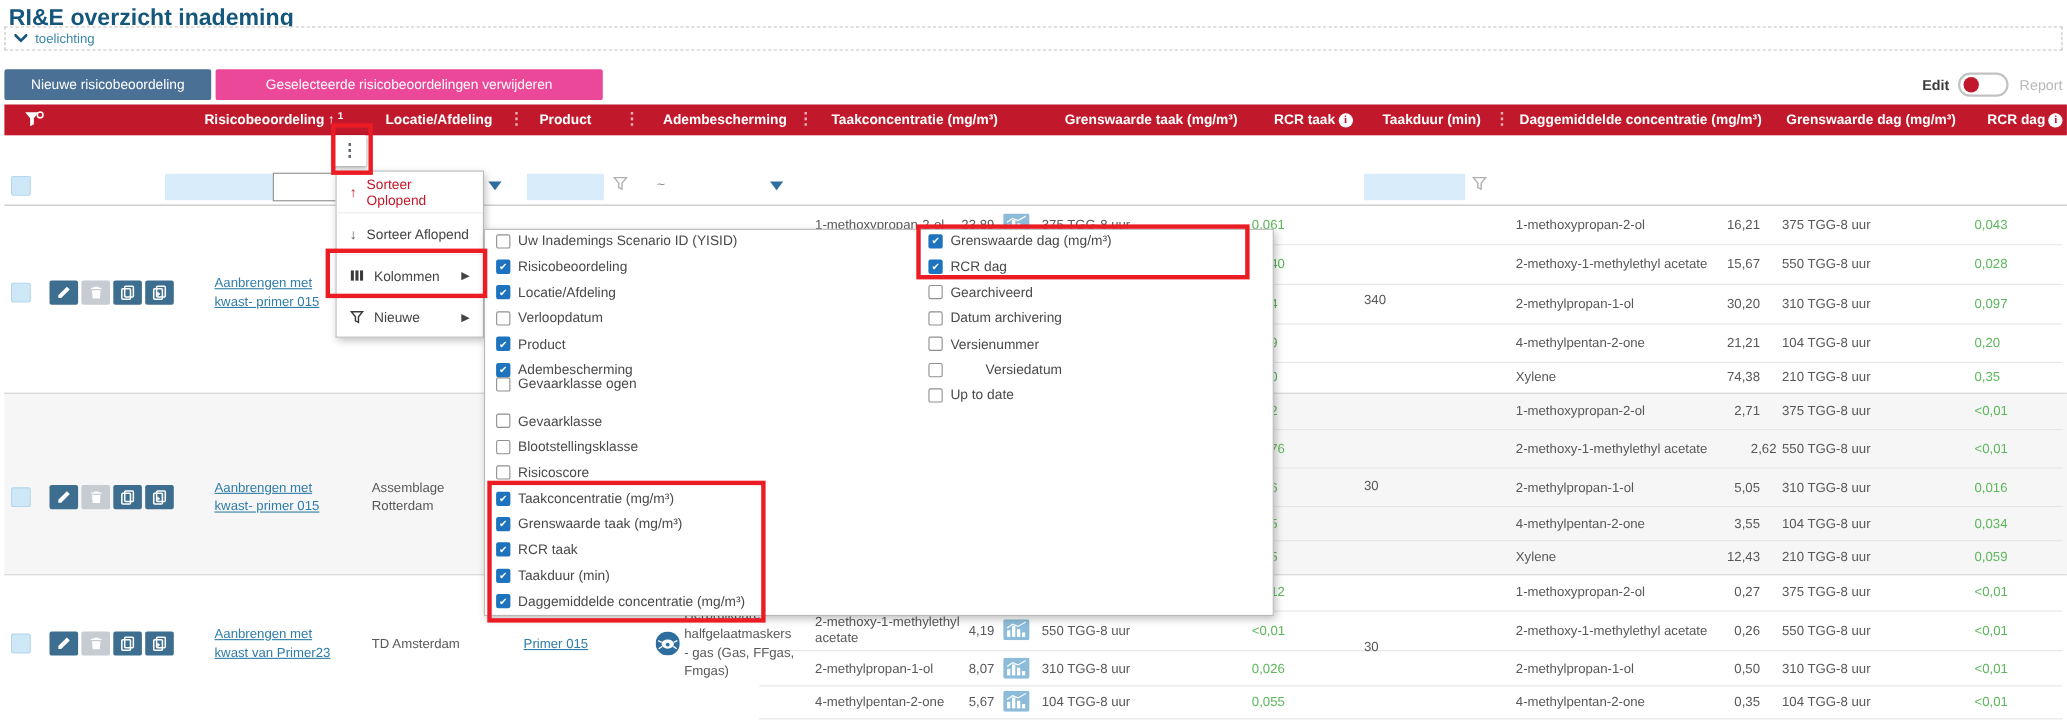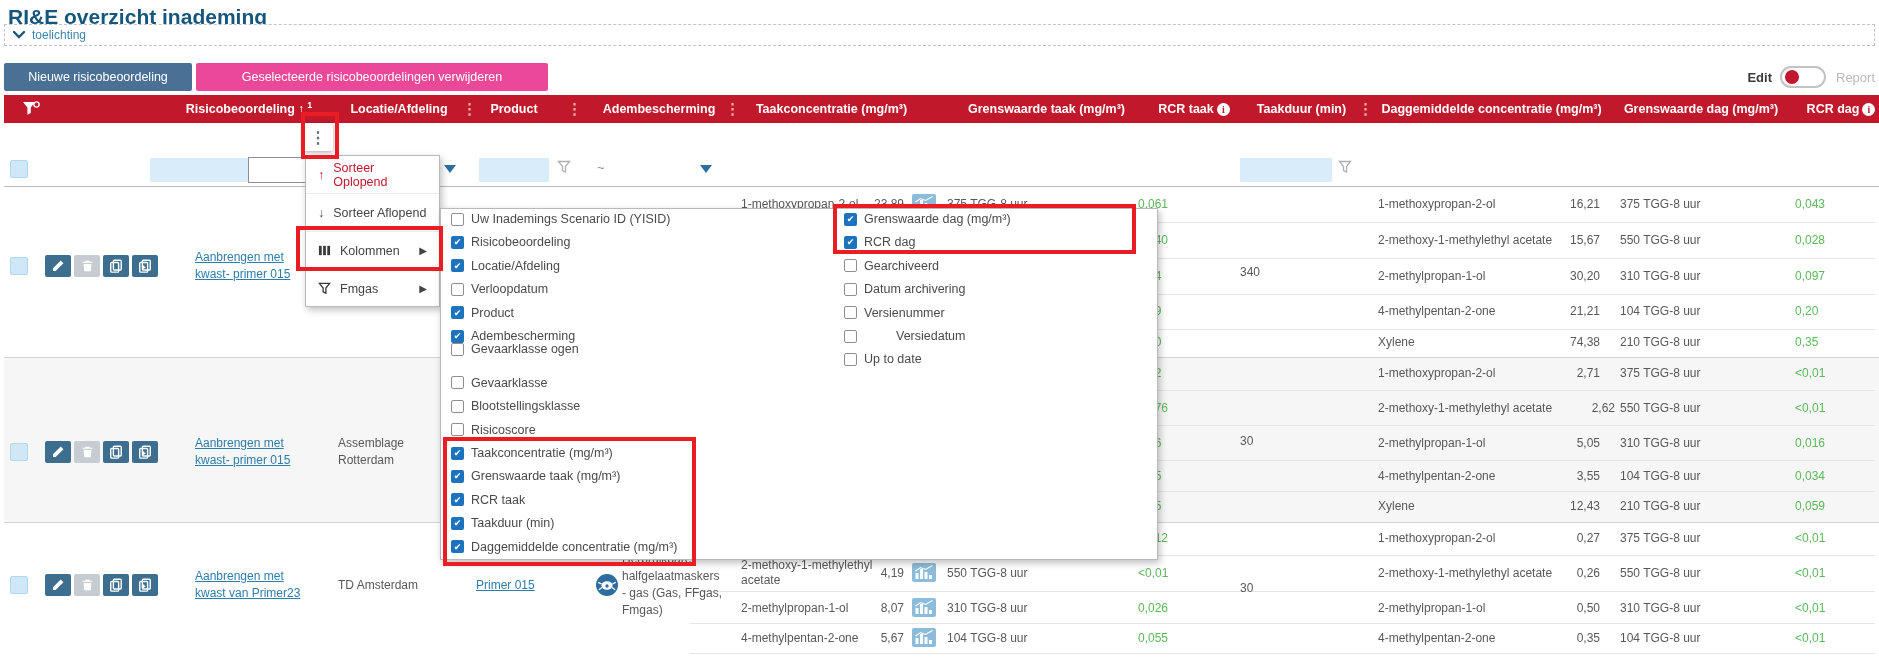--- a/index.html
+++ b/index.html
@@ -397,21 +397,21 @@
       </span>
       <span>Kolommen</span>
       <span class="mi-arrow">▶</span>
     </div>
     <div class="menu-item">
       <span style="display:inline-flex;">
         <svg width="13" height="13" viewBox="0 0 14 14">
             <path d="M1.5 1.5h11L8.5 6.5V12l-3-1.5V6.5z" fill="none" stroke="#3a3a3a" stroke-width="1.4"></path>
           </svg>
       </span>
-      <span>Fmgas</span>
+      <span>Nieuwe</span>
       <span class="mi-arrow">▶</span>
     </div>
   </div>
 
   <div id="colpanel" class="panel" style="left:440px;top:208px;width:718px;height:352px;">
       <div class="cbrow" style="left: 10px; top: 1px;">
         <div class="cb off" style="position: relative;"></div>
         <div class="lbl" style="position: relative;">Uw Inademings Scenario ID (YISID)</div>
       </div>
       <div class="cbrow" style="left: 10px; top: 24.4px;">

